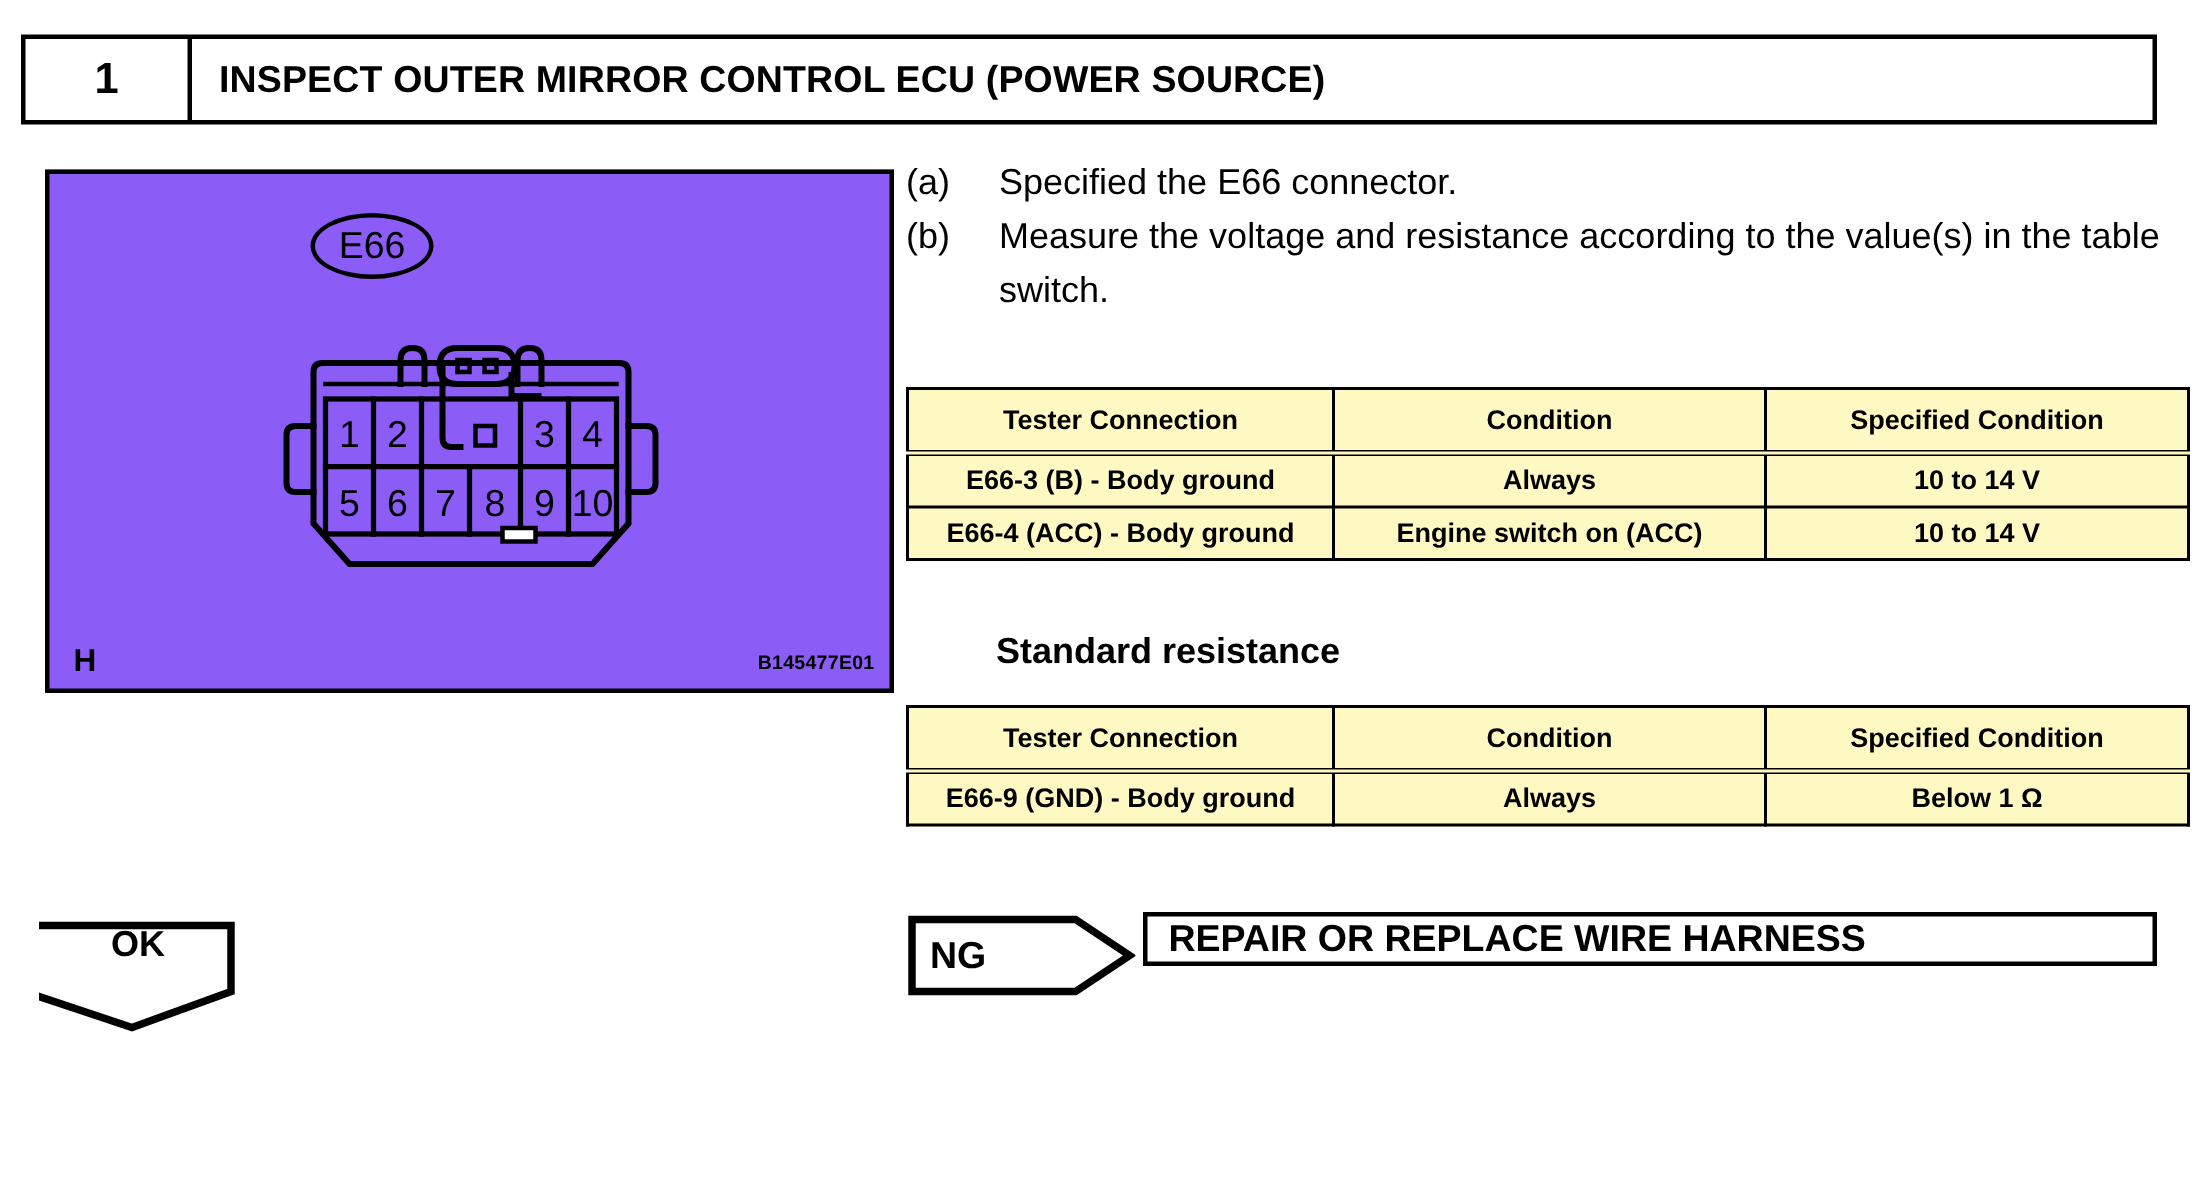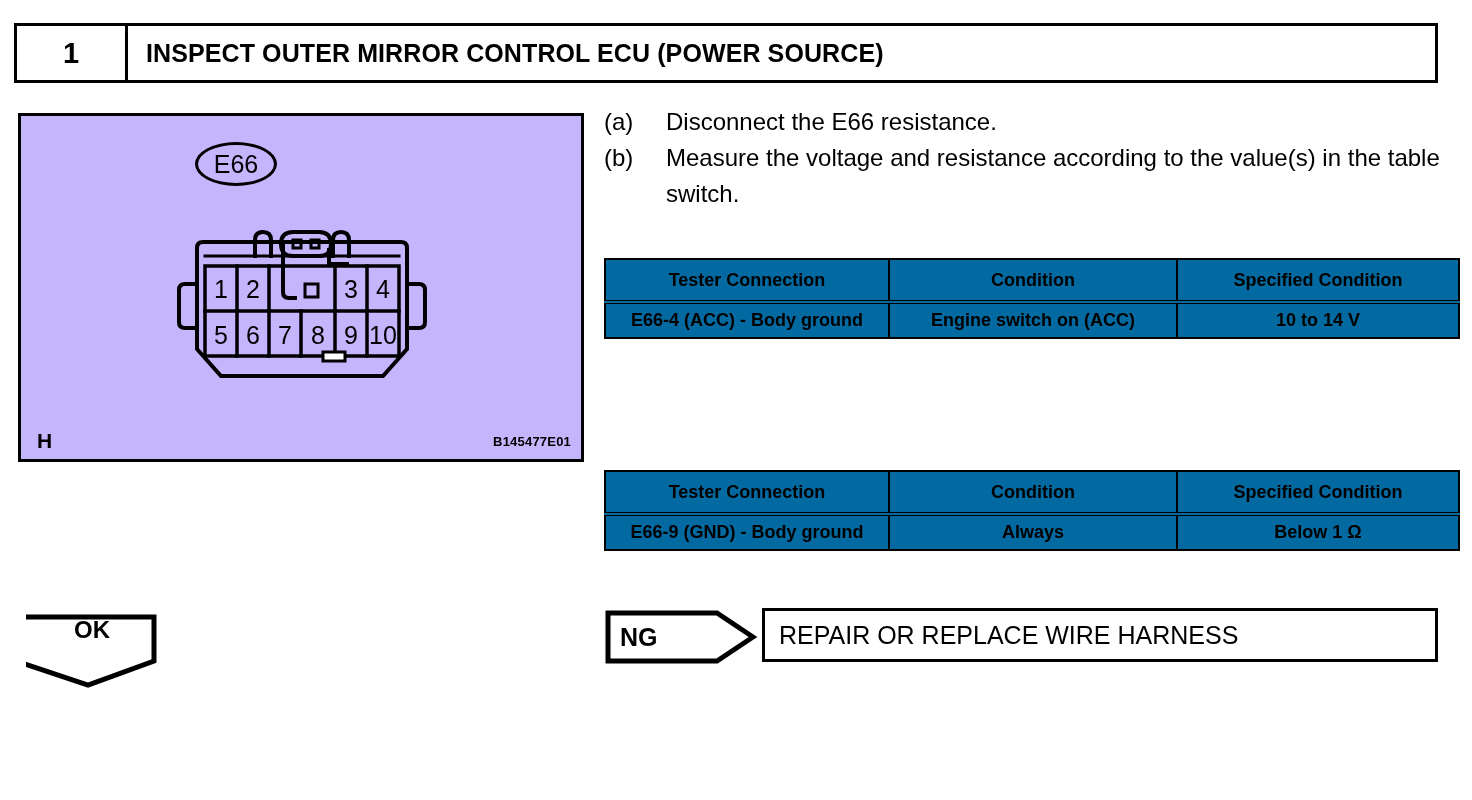--- a/index.html
+++ b/index.html
@@ -46,27 +46,27 @@
     align-items: center;
     padding-left: 18px;
     font-size: 25px;
     font-weight: bold;
     letter-spacing: 0.1px;
   }
 
   
   .figure-frame {
     position: absolute;
-    left: 18px;
+    left: 30px;
     top: 113px;
     width: 566px;
     height: 349px;
     border: 3px solid #000;
     box-sizing: border-box;
-    background: #c4b5fd;
+    background: #8b5cf6;
   }
   .figure-h-label {
     position: absolute;
     left: 16px;
     bottom: 6px;
     font-size: 21px;
     font-weight: bold;
   }
   .figure-code {
     position: absolute;
@@ -122,21 +122,21 @@
     font-weight: bold;
     line-height: 34px;
     padding-left: 62px;
   }
 
   
   .spec-table {
     position: absolute;
     border-collapse: collapse;
     table-layout: fixed;
-    background: #0369a1;
+    background: #fef9c3;
     padding-left: 18px;
   }
   .spec-table td {
     border: 2px solid #000;
     text-align: center;
     vertical-align: middle;
     font-size: 18px;
     font-weight: bold;
     padding: 6px 4px;
   }
@@ -198,28 +198,28 @@
     align-items: center;
     justify-content: flex-start;
     font-size: 25px;
     font-weight: bold;
   }
   .result-box {
     position: absolute;
     left: 762px;
     top: 608px;
     width: 676px;
-    height: 54px;
+    height: 36px;
     border: 3px solid #000;
     box-sizing: border-box;
     display: flex;
     align-items: center;
     padding-left: 14px;
     font-size: 25px;
-    font-weight: normal;
+    font-weight: bold;
   }
 
   
   .bottom-banner {
     position: absolute;
     left: 14px;
     top: 722px;
     width: 1424px;
     height: 56px;
     border: 3px solid #000;
@@ -316,45 +316,51 @@
       </svg>
     </div>
 
     <div class="figure-h-label">H</div>
     <div class="figure-code">B145477E01</div>
   </div>
 
   <div class="instructions">
     <div class="instr-row">
       <div class="instr-marker">(a)</div>
-      <div class="instr-text">Disconnect the E66 resistance.</div>
+      <div class="instr-text">Specified the E66 connector.</div>
     </div>
     <div class="instr-row">
       <div class="instr-marker">(b)</div>
       <div class="instr-text">Measure the voltage and resistance according to the value(s) in the table switch.</div>
     </div>
   </div>
 
   <table class="spec-table" id="voltage-table">
     <thead>
       <tr>
         <td class="col-a">Tester Connection</td>
         <td class="col-b">Condition</td>
         <td class="col-c">Specified Condition</td>
       </tr>
     </thead>
     <tbody>
       <tr>
+        <td class="col-a">E66-3 (B) - Body ground</td>
+        <td class="col-b">Always</td>
+        <td class="col-c">10 to 14 V</td>
+      </tr>
+      <tr>
         <td class="col-a">E66-4 (ACC) - Body ground</td>
         <td class="col-b">Engine switch on (ACC)</td>
         <td class="col-c">10 to 14 V</td>
       </tr>
     </tbody>
   </table>
 
+  <div class="resistance-heading">Standard resistance</div>
 
   <table class="spec-table" id="resistance-table">
     <thead>
       <tr>
         <td class="col-a">Tester Connection</td>
         <td class="col-b">Condition</td>
         <td class="col-c">Specified Condition</td>
       </tr>
     </thead>
     <tbody>

